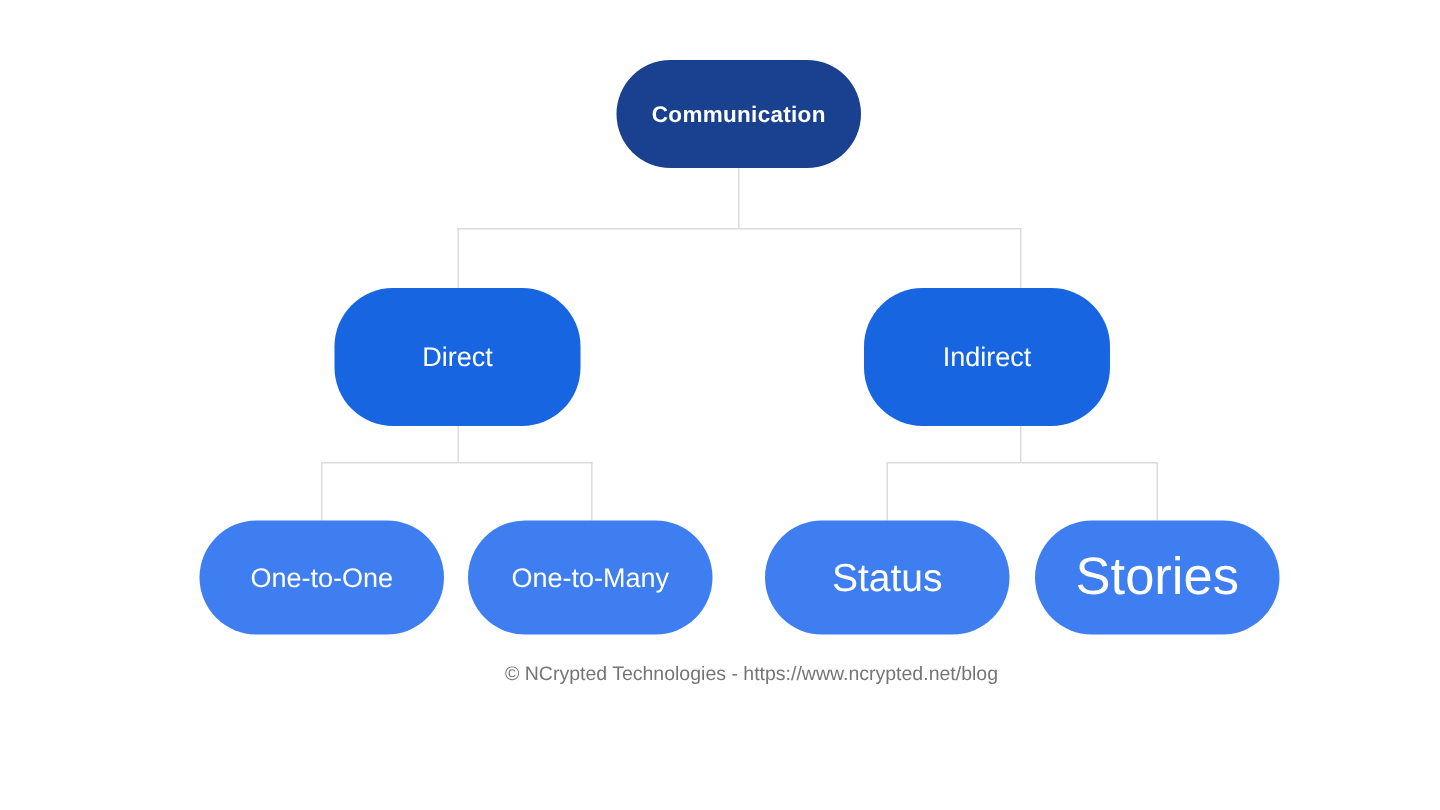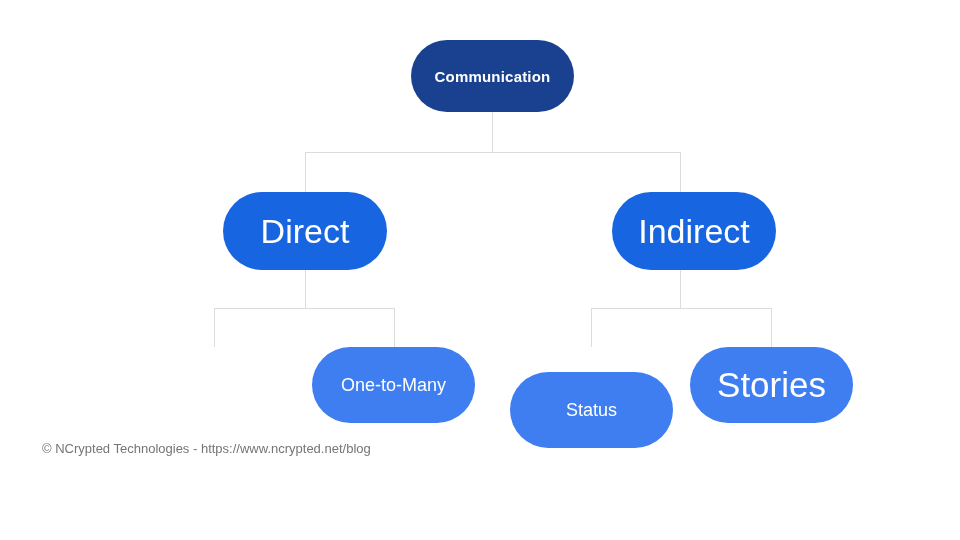--- a/index.html
+++ b/index.html
@@ -20,45 +20,45 @@
     text-align: center;
     white-space: nowrap;
   }
   .node-root {
     left: 411px; top: 40px; width: 163px; height: 72px;
     border-radius: 36px;
     background: #19418F;
     font-size: 15px; font-weight: 700; letter-spacing: 0.2px;
   }
   .node-l2 {
-    top: 192px; width: 164px; height: 78px;
+    top: 192px; width: 164px; height: 92px;
     border-radius: 39px;
     background: #1765E0;
-    font-size: 34px;
+    font-size: 18px;
     text-align: center;
   }
   .node-direct   { left: 223px; }
-  .node-indirect { left: 612px; }
+  .node-indirect { left: 576px; }
   .node-l3 {
     top: 347px; width: 163px; height: 76px;
     border-radius: 38px;
     background: #3E7EF0;
   }
   .node-one     { left: 133px; font-size: 18px; }
   .node-many    { left: 312px; font-size: 18px; align-items: center; }
-  .node-status  { left: 510px; font-size: 18px; margin-top: 25px; }
+  .node-status  { left: 510px; font-size: 26px; }
   .node-stories { left: 690px; font-size: 35px; }
   .line {
     position: absolute;
     background: #DCDCDC;
   }
   .footer {
     position: absolute;
     left: 42px; top: 441px; width: 918px;
-    text-align: left;
+    text-align: center;
     color: #757575;
     font-size: 13px;
   }
 </style>
 </head>
 <body>
 
 <div class="stage">
 
   <div class="line" style="left:492px; top:112px; width:1px; height:40px;"></div>
@@ -81,20 +81,23 @@
   </div>
 
   <div class="node node-l2 node-direct">
     <span>Direct</span>
   </div>
 
   <div class="node node-l2 node-indirect">
     <span>Indirect</span>
   </div>
 
+  <div class="node node-l3 node-one">
+    <span>One-to-One</span>
+  </div>
 
   <div class="node node-l3 node-many">
     <span>One-to-Many</span>
   </div>
 
   <div class="node node-l3 node-status">
     <span>Status</span>
   </div>
 
   <div class="node node-l3 node-stories">

